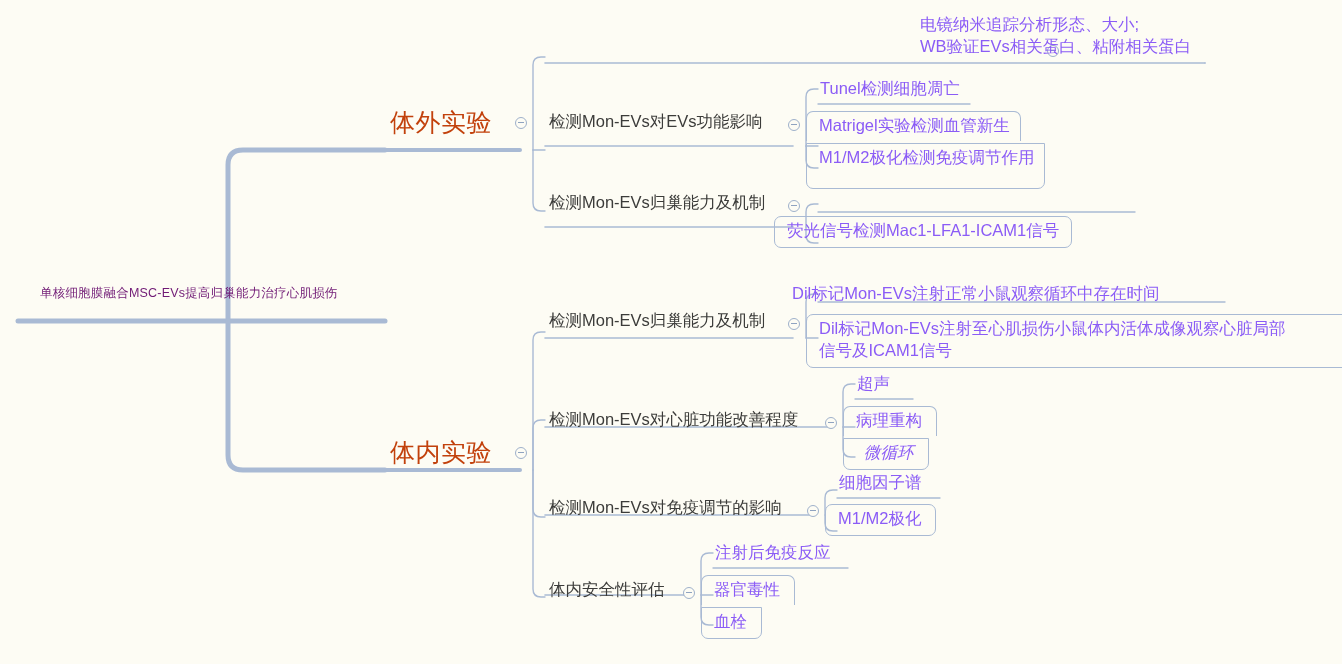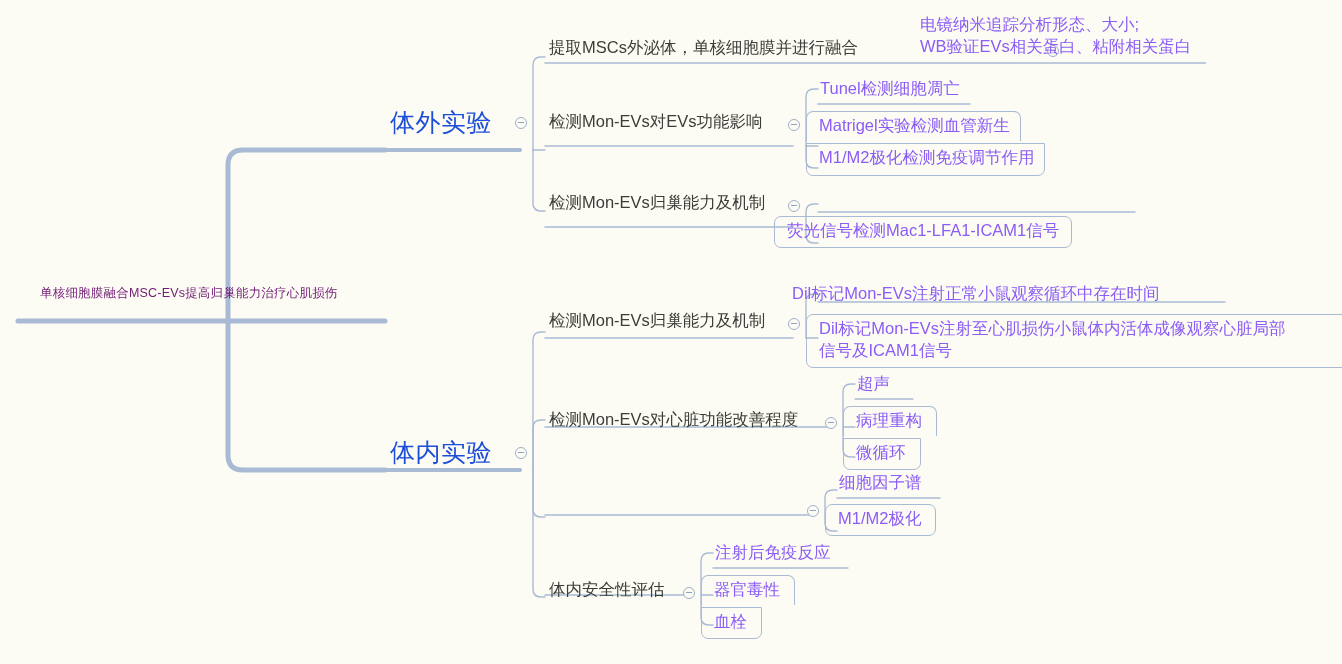--- a/index.html
+++ b/index.html
@@ -40,21 +40,21 @@
   .node.wrap { white-space: normal; }
 
   .node-root {
     font-size: 12.5px;
     letter-spacing: 0.2px;
     color: #701a75;
     text-align: right;
   }
   .node-l1 {
     font-size: 25px;
-    color: #1d4ed8;
+    color: #c2410c;
     letter-spacing: 0.5px;
   }
   .node-l2 {
     font-size: 16.5px;
     color: #3c3c3a;
   }
   .node-l3 {
     font-size: 16.5px;
     color: #8b5cf6;
   }
@@ -167,36 +167,35 @@
   </svg>
 
   <div class="node node-root" style="left:40px; top:285px;">单核细胞膜融合MSC-EVs提高归巢能力治疗心肌损伤</div>
 
   <div class="node node-l1" style="left:390px; top:106px;">体外实验</div>
   <div class="toggle" style="left:515px; top:117px;"></div>
 
   <div class="node node-l1" style="left:390px; top:436px;">体内实验</div>
   <div class="toggle" style="left:515px; top:447px;"></div>
 
-  <div class="node node-l2" style="left:549px; top:37px;">提取MSCs外泌体，单核细胞膜并进行融合</div>
   <div class="toggle" style="left:1047px; top:45px;"></div>
 
   <div class="node node-l3 wrap" style="left:920px; top:14px; width:300px;">
     <div>电镜纳米追踪分析形态、大小;</div>
     <div>WB验证EVs相关蛋白、粘附相关蛋白</div>
   </div>
 
   <div class="node node-l2" style="left:549px; top:111px;">检测Mon-EVs对EVs功能影响</div>
   <div class="toggle" style="left:788px; top:119px;"></div>
 
   <div class="node node-l3" style="left:820px; top:78px;">Tunel检测细胞凋亡</div>
 
   <div class="node node-l3 boxed-top" style="left:806px; top:111px; padding:3px 10px 4px 12px;">Matrigel实验检测血管新生</div>
 
-  <div class="node node-l3 boxed-bottom" style="left:806px; top:143px; padding:3px 10px 6px 12px;">M1/M2极化检测免疫调节作用</div>
+  <div class="node node-l3 boxed-bottom" style="left:806px; top:143px; padding:3px 10px 19px 12px;">M1/M2极化检测免疫调节作用</div>
 
   <div class="node node-l2" style="left:549px; top:192px;">检测Mon-EVs归巢能力及机制</div>
   <div class="toggle" style="left:788px; top:200px;"></div>
 
 
   <div class="node node-l3 boxed" style="left:774px; top:216px; padding:3px 12px 5px 12px;">荧光信号检测Mac1-LFA1-ICAM1信号</div>
 
   <div class="node node-l2" style="left:549px; top:310px;">检测Mon-EVs归巢能力及机制</div>
   <div class="toggle" style="left:788px; top:318px;"></div>
 
@@ -207,22 +206,23 @@
     <div>信号及ICAM1信号</div>
   </div>
 
   <div class="node node-l2" style="left:549px; top:409px;">检测Mon-EVs对心脏功能改善程度</div>
   <div class="toggle" style="left:825px; top:417px;"></div>
 
   <div class="node node-l3" style="left:857px; top:373px;">超声</div>
 
   <div class="node node-l3 boxed-top" style="left:843px; top:406px; padding:3px 14px 4px 12px;">病理重构</div>
 
-  <div class="node node-l3 boxed-bottom" style="left:843px; top:438px; padding:3px 14px 5px 12px;">微循环</div>
-
+  <div class="node node-l3 boxed-bottom" style="left:843px; top:438px; padding:3px 14px 5px 20px;font-style:italic;">微循环</div>
+
+  <div class="node node-l2" style="left:549px; top:497px;">检测Mon-EVs对免疫调节的影响</div>
   <div class="toggle" style="left:807px; top:505px;"></div>
 
   <div class="node node-l3" style="left:839px; top:472px;">细胞因子谱</div>
 
   <div class="node node-l3 boxed" style="left:825px; top:504px; padding:3px 14px 5px 12px;">M1/M2极化</div>
 
   <div class="node node-l2" style="left:549px; top:579px;">体内安全性评估</div>
   <div class="toggle" style="left:683px; top:587px;"></div>
 
   <div class="node node-l3" style="left:715px; top:542px;">注射后免疫反应</div>

